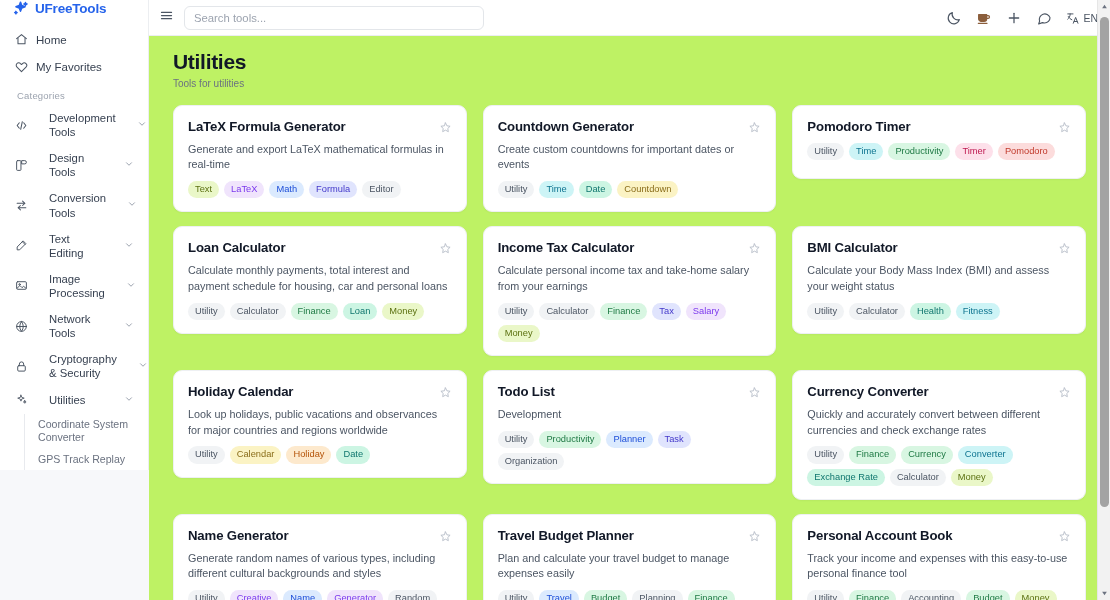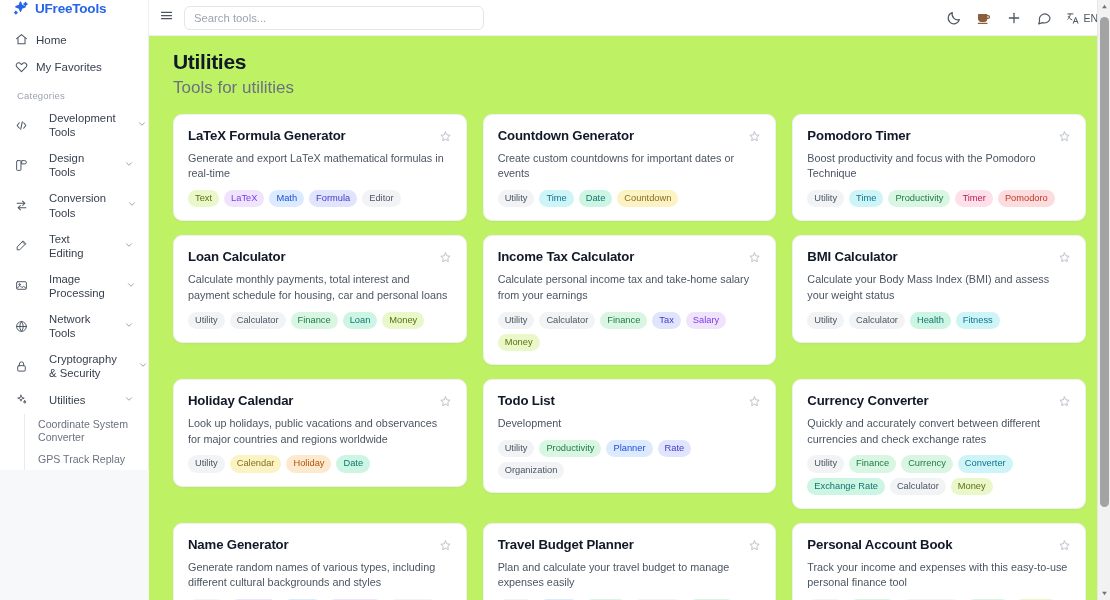--- a/index.html
+++ b/index.html
@@ -77,21 +77,21 @@
   .search-input::placeholder { color: #9ca3af; }
   .topbar-spacer { flex: 1 1 auto; }
   .topbar-actions { display: flex; align-items: center; gap: 14px; }
   .tb-btn { width: 16px; height: 16px; color: #4b5563; cursor: pointer; display:block; }
   .lang-btn { display: flex; align-items: center; gap: 3px; cursor: pointer; }
   .lang-txt { font-size: 10.5px; color: #4b5563; font-weight: 500; }
 
   #content { flex: 1 1 auto; overflow: hidden; padding: 14px 24px 0 24px; }
 
   .page-title { font-size: 21px; font-weight: bold; color: #111827; letter-spacing: -0.3px; }
-  .page-sub { font-size: 17px; color: #6b7280; margin-top: 4px; }
+  .page-sub { font-size: 10px; color: #6b7280; margin-top: 4px; }
 
   .grid {
     margin-top: 16px;
     display: grid;
     grid-template-columns: repeat(3, 1fr);
     gap: 14px 16px;
     align-items: start;
   }
 
   .card {
@@ -406,21 +406,20 @@
               <span class="tag t-yellow">Countdown</span>
             </div>
           </div>
           <div class="card">
             <div class="card-head">
               <div class="card-title">Pomodoro Timer</div>
               <span class="fav-star"><svg viewBox="0 0 24 24" fill="none" stroke="currentColor" stroke-width="1.7" stroke-linecap="round" stroke-linejoin="round">
                   <path d="M12 3.5l2.6 5.4 5.9.8-4.3 4.1 1 5.9-5.2-2.8-5.2 2.8 1-5.9L3.5 9.7l5.9-.8z"></path>
                 </svg></span>
             </div>
-            <div class="card-desc">Boost productivity and focus with the Pomodoro Technique</div>
             <div class="tag-row">
               <span class="tag t-gray">Utility</span>
               <span class="tag t-cyan">Time</span>
               <span class="tag t-green">Productivity</span>
               <span class="tag t-pink">Timer</span>
               <span class="tag t-red">Pomodoro</span>
             </div>
           </div>
           <div class="card">
             <div class="card-head">
@@ -490,21 +489,21 @@
               <div class="card-title">Todo List</div>
               <span class="fav-star"><svg viewBox="0 0 24 24" fill="none" stroke="currentColor" stroke-width="1.7" stroke-linecap="round" stroke-linejoin="round">
                   <path d="M12 3.5l2.6 5.4 5.9.8-4.3 4.1 1 5.9-5.2-2.8-5.2 2.8 1-5.9L3.5 9.7l5.9-.8z"></path>
                 </svg></span>
             </div>
             <div class="card-desc">Development</div>
             <div class="tag-row">
               <span class="tag t-gray">Utility</span>
               <span class="tag t-green">Productivity</span>
               <span class="tag t-blue">Planner</span>
-              <span class="tag t-indigo">Rate</span>
+              <span class="tag t-indigo">Task</span>
               <span class="tag t-gray">Organization</span>
             </div>
           </div>
           <div class="card">
             <div class="card-head">
               <div class="card-title">Currency Converter</div>
               <span class="fav-star"><svg viewBox="0 0 24 24" fill="none" stroke="currentColor" stroke-width="1.7" stroke-linecap="round" stroke-linejoin="round">
                   <path d="M12 3.5l2.6 5.4 5.9.8-4.3 4.1 1 5.9-5.2-2.8-5.2 2.8 1-5.9L3.5 9.7l5.9-.8z"></path>
                 </svg></span>
             </div>

